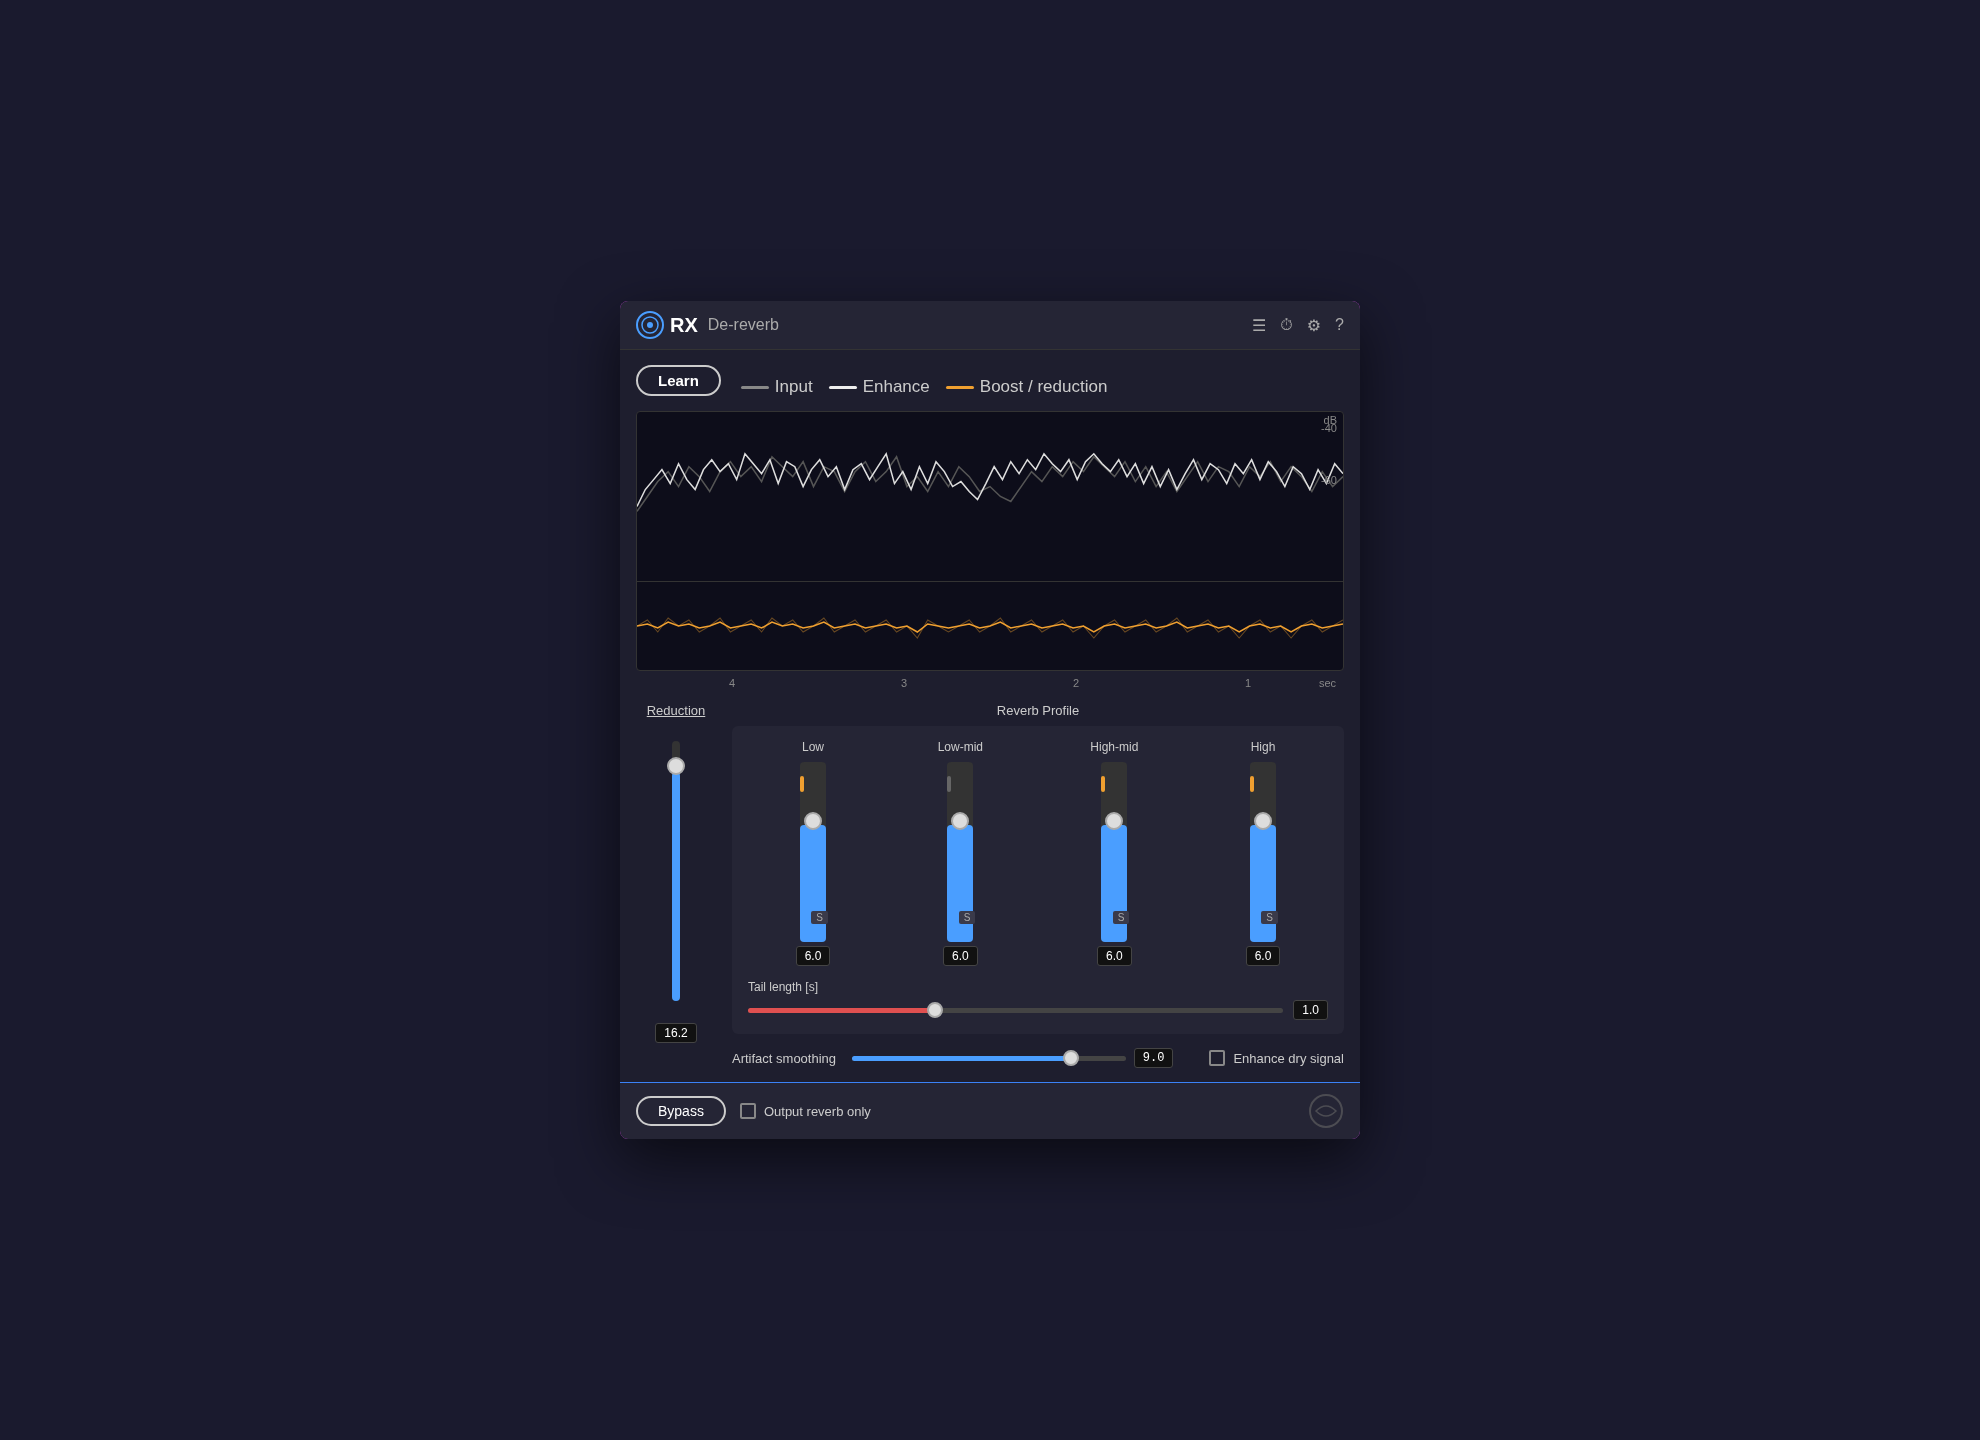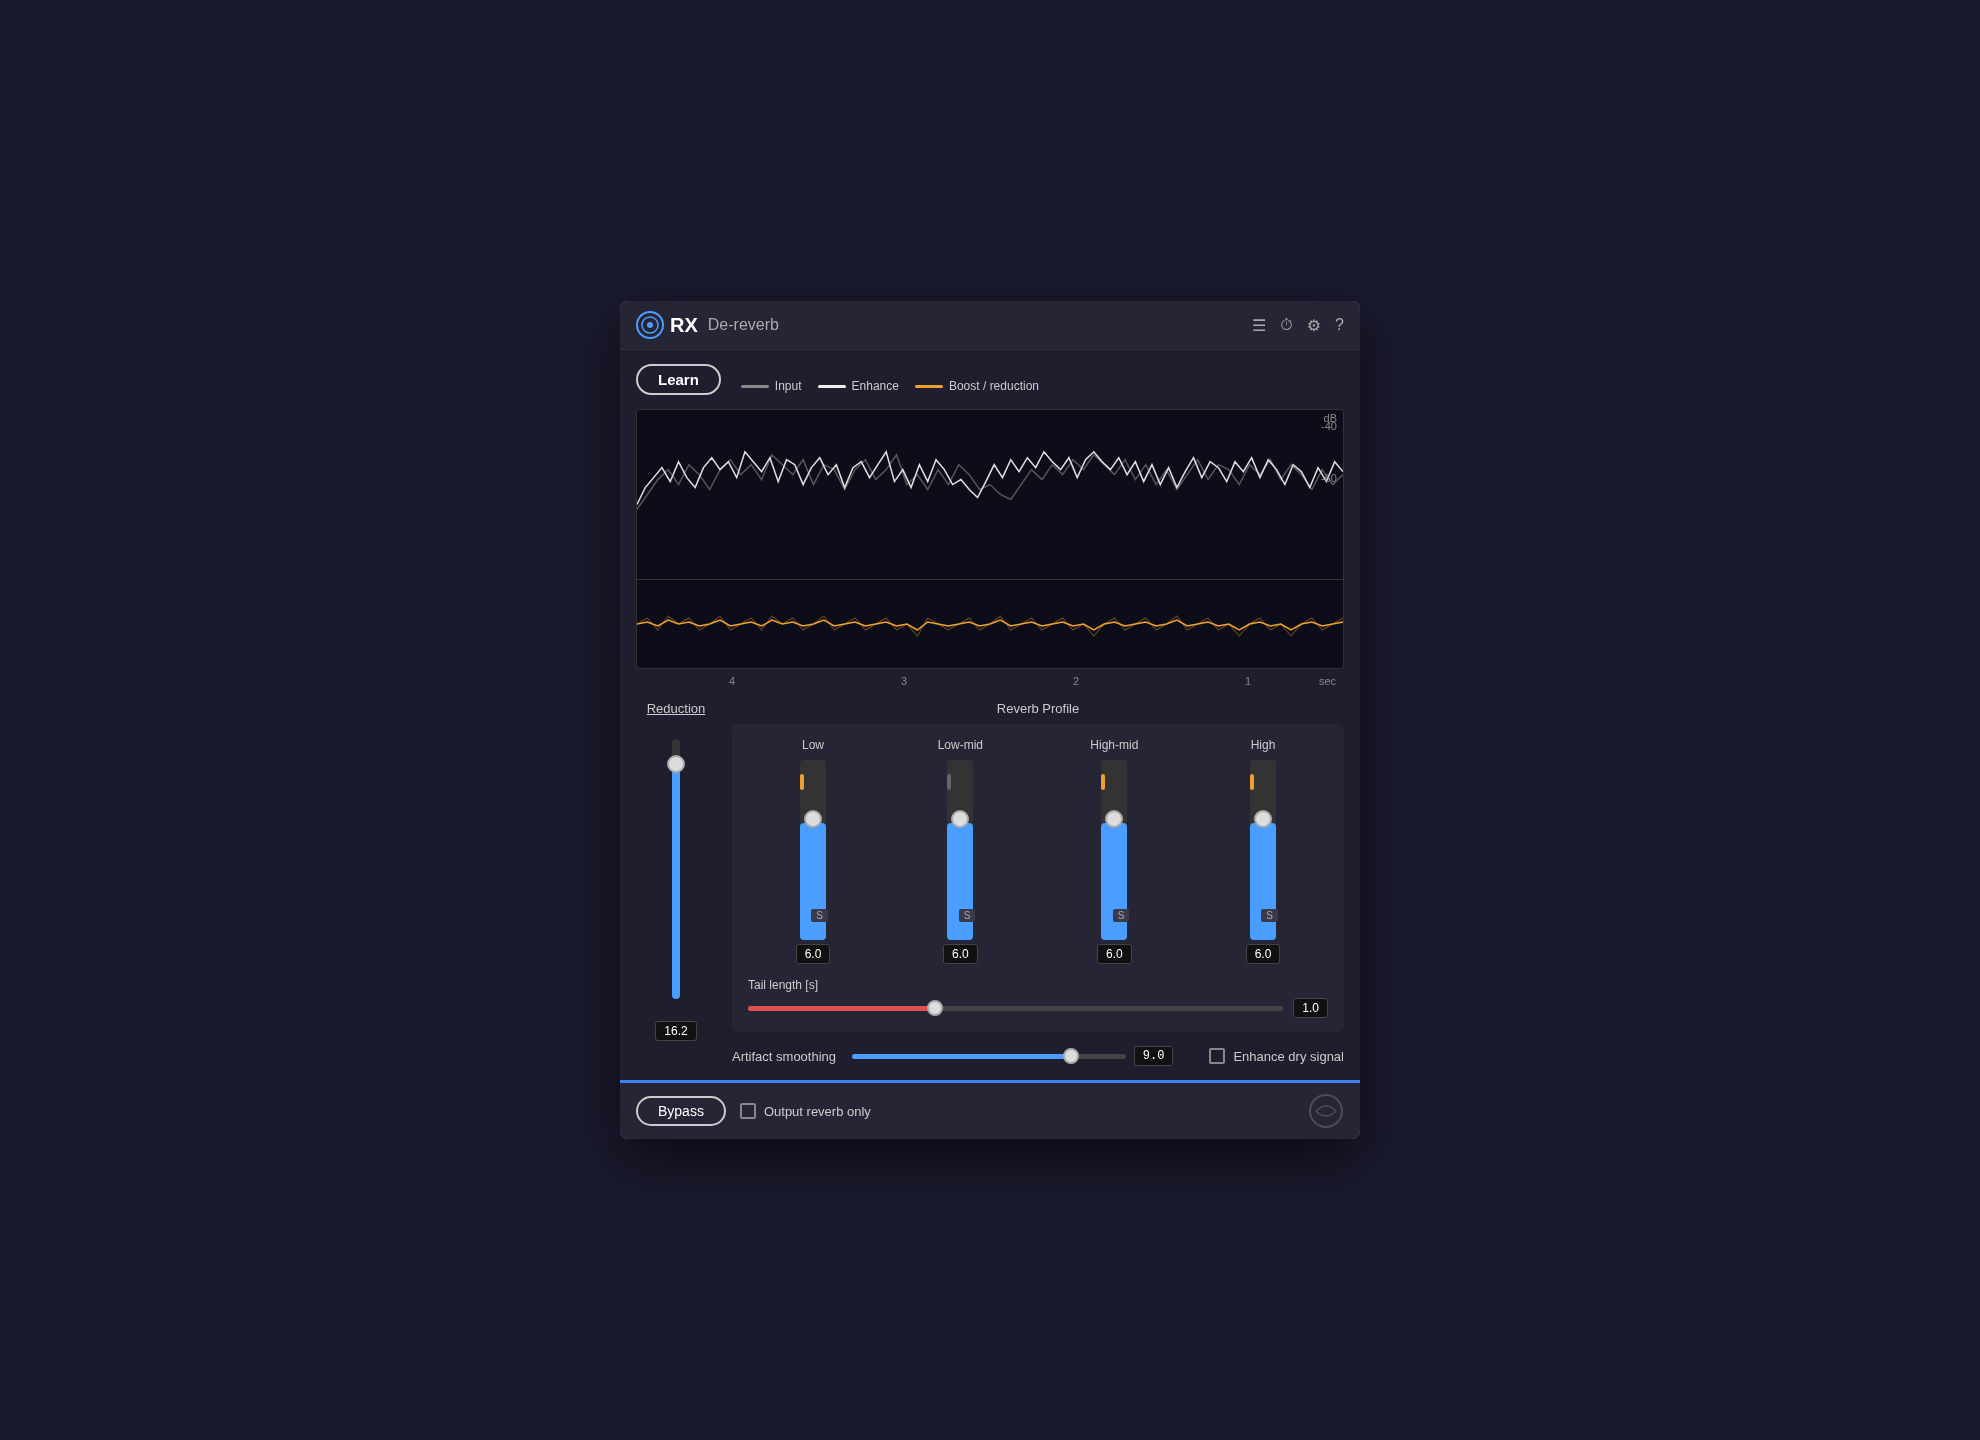--- a/index.html
+++ b/index.html
@@ -75,21 +75,21 @@
       color: #fff;
       padding: 5px 20px;
       border-radius: 20px;
       font-size: 15px;
       font-weight: 600;
       cursor: pointer;
     }
     .legend {
       display: flex;
       gap: 16px;
-      font-size: 12px;
+      font-size: 17px;
       color: #ccc;
       margin-top: 13px;
     }
     .legend-item {
       display: flex;
       align-items: center;
       gap: 6px;
     }
     .legend-line {
       width: 28px;
@@ -363,21 +363,21 @@
       color: #ccc;
       font-size: 13px;
     }
     
     .footer-bar {
       background: #252535;
       padding: 10px 16px;
       display: flex;
       align-items: center;
       justify-content: space-between;
-      border-top: 3px solid #3b82f6;
+      border-top: 1px solid #3b82f6;
     }
     .footer-left {
       display: flex;
       align-items: center;
       gap: 14px;
     }
     .bypass-btn {
       background: transparent;
       border: 2px solid #ccc;
       color: #fff;

